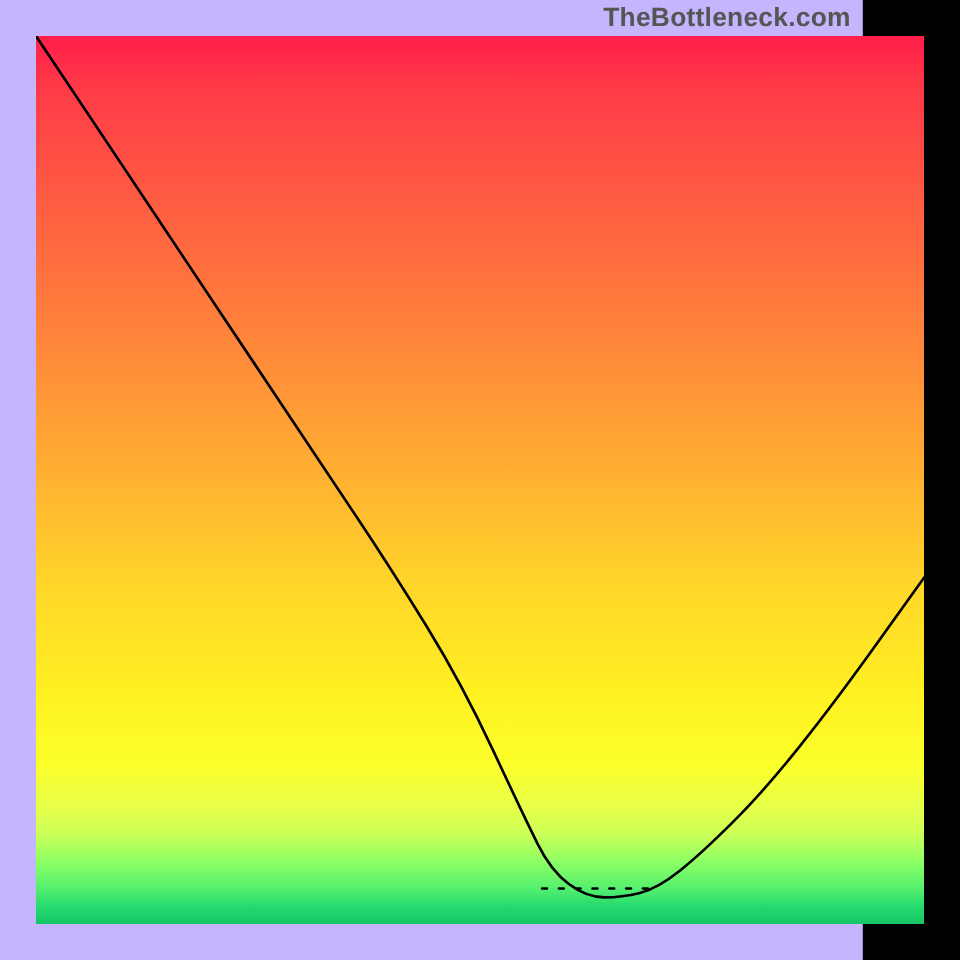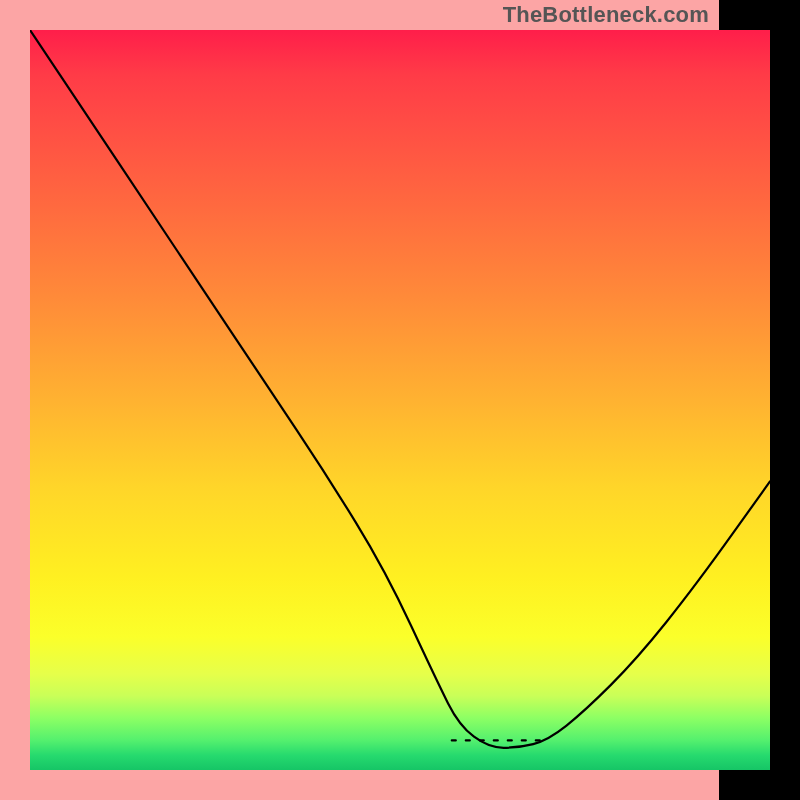--- a/index.html
+++ b/index.html
@@ -8,21 +8,21 @@
     width: 800px;
     height: 800px;
     background: #000;
     font-family: Arial, Helvetica, sans-serif;
     overflow: hidden;
   }
   .frame {
     position: relative;
     width: 719px;
     height: 800px;
-    background: #fca5a5;
+    background: #c4b5fd;
   }
   .watermark {
     position: absolute;
     top: 2px;
     right: 10px;
     color: #555;
     font-size: 22px;
     font-weight: 600;
     letter-spacing: 0.2px;
     z-index: 10;

